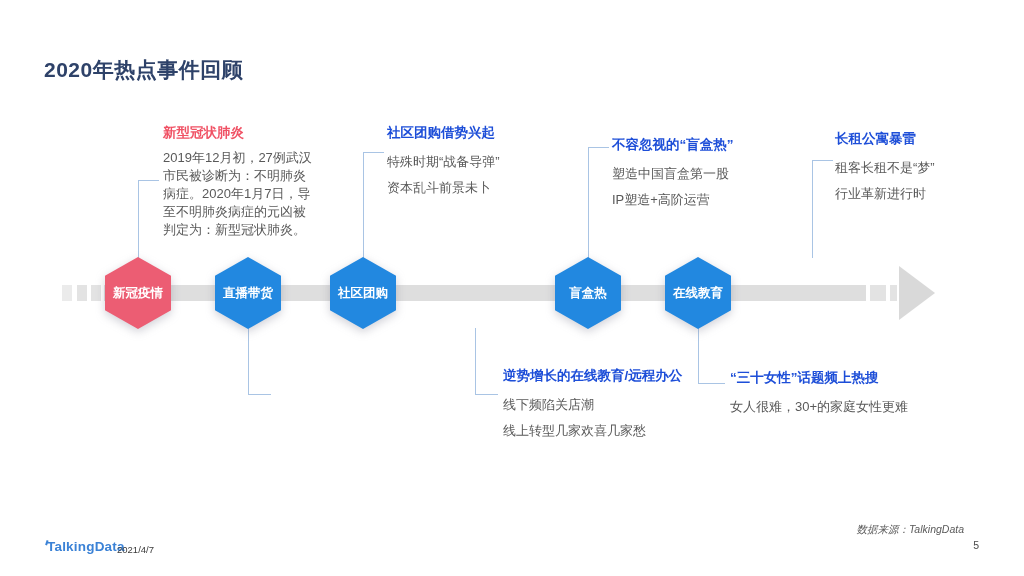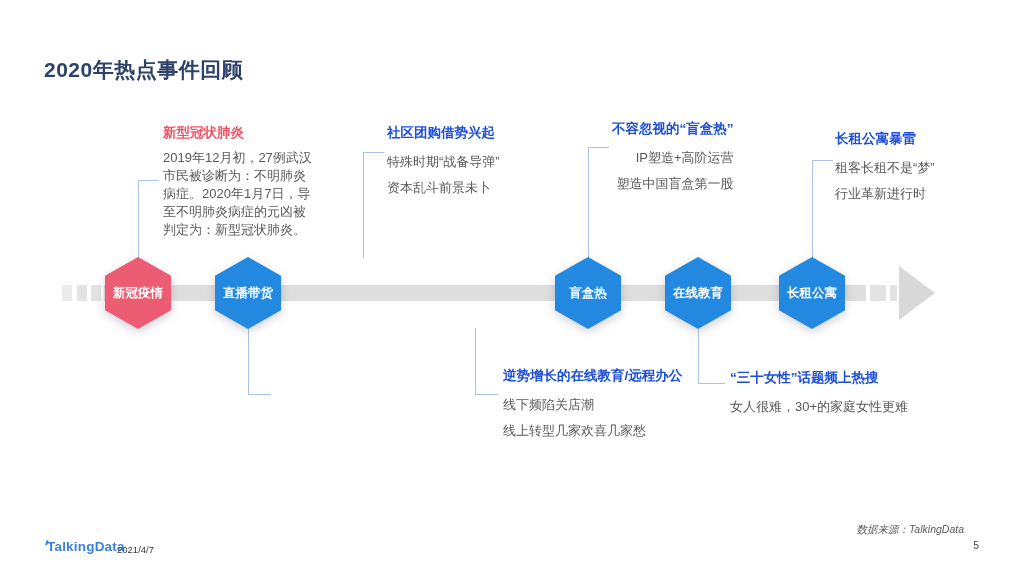--- a/index.html
+++ b/index.html
@@ -154,55 +154,55 @@
   <div class="hex-wrap" style="left:105px;">
     <div class="hex red">
         <span>新冠疫情</span>
       </div>
   </div>
   <div class="hex-wrap" style="left:215px;">
     <div class="hex">
         <span>直播带货</span>
       </div>
   </div>
+  <div class="hex-wrap" style="left:330px;">
+    <div class="hex">
+        <span>社区团购</span>
+      </div>
+  </div>
   <div class="hex-wrap" style="left:555px;">
     <div class="hex">
         <span>盲盒热</span>
       </div>
   </div>
   <div class="hex-wrap" style="left:665px;">
     <div class="hex">
         <span>在线教育</span>
-      </div>
-  </div>
-  <div class="hex-wrap" style="left:779px;">
-    <div class="hex">
-        <span>长租公寓</span>
       </div>
   </div>
 
   <div class="anno red-title" style="left:163px; top:124px;">
     <div class="a-title">新型冠状肺炎</div>
     <div class="a-line tight">2019年12月初，27例武汉</div>
     <div class="a-line tight">市民被诊断为：不明肺炎</div>
     <div class="a-line tight">病症。2020年1月7日，导</div>
     <div class="a-line tight">至不明肺炎病症的元凶被</div>
     <div class="a-line tight">判定为：新型冠状肺炎。</div>
   </div>
 
   <div class="anno" style="left:387px; top:124px;">
     <div class="a-title">社区团购借势兴起</div>
     <div class="a-line loose">特殊时期“战备导弹”</div>
     <div class="a-line loose">资本乱斗前景未卜</div>
   </div>
 
-  <div class="anno" style="left:612px; top:120px;text-align:right;">
+  <div class="anno" style="left:612px; top:136px;">
     <div class="a-title">不容忽视的“盲盒热”</div>
+    <div class="a-line loose">塑造中国盲盒第一股</div>
     <div class="a-line loose">IP塑造+高阶运营</div>
-    <div class="a-line loose">塑造中国盲盒第一股</div>
   </div>
 
   <div class="anno" style="left:835px; top:130px;">
     <div class="a-title">长租公寓暴雷</div>
     <div class="a-line loose">租客长租不是“梦”</div>
     <div class="a-line loose">行业革新进行时</div>
   </div>
 
 
   <div class="anno" style="left:503px; top:367px;">

